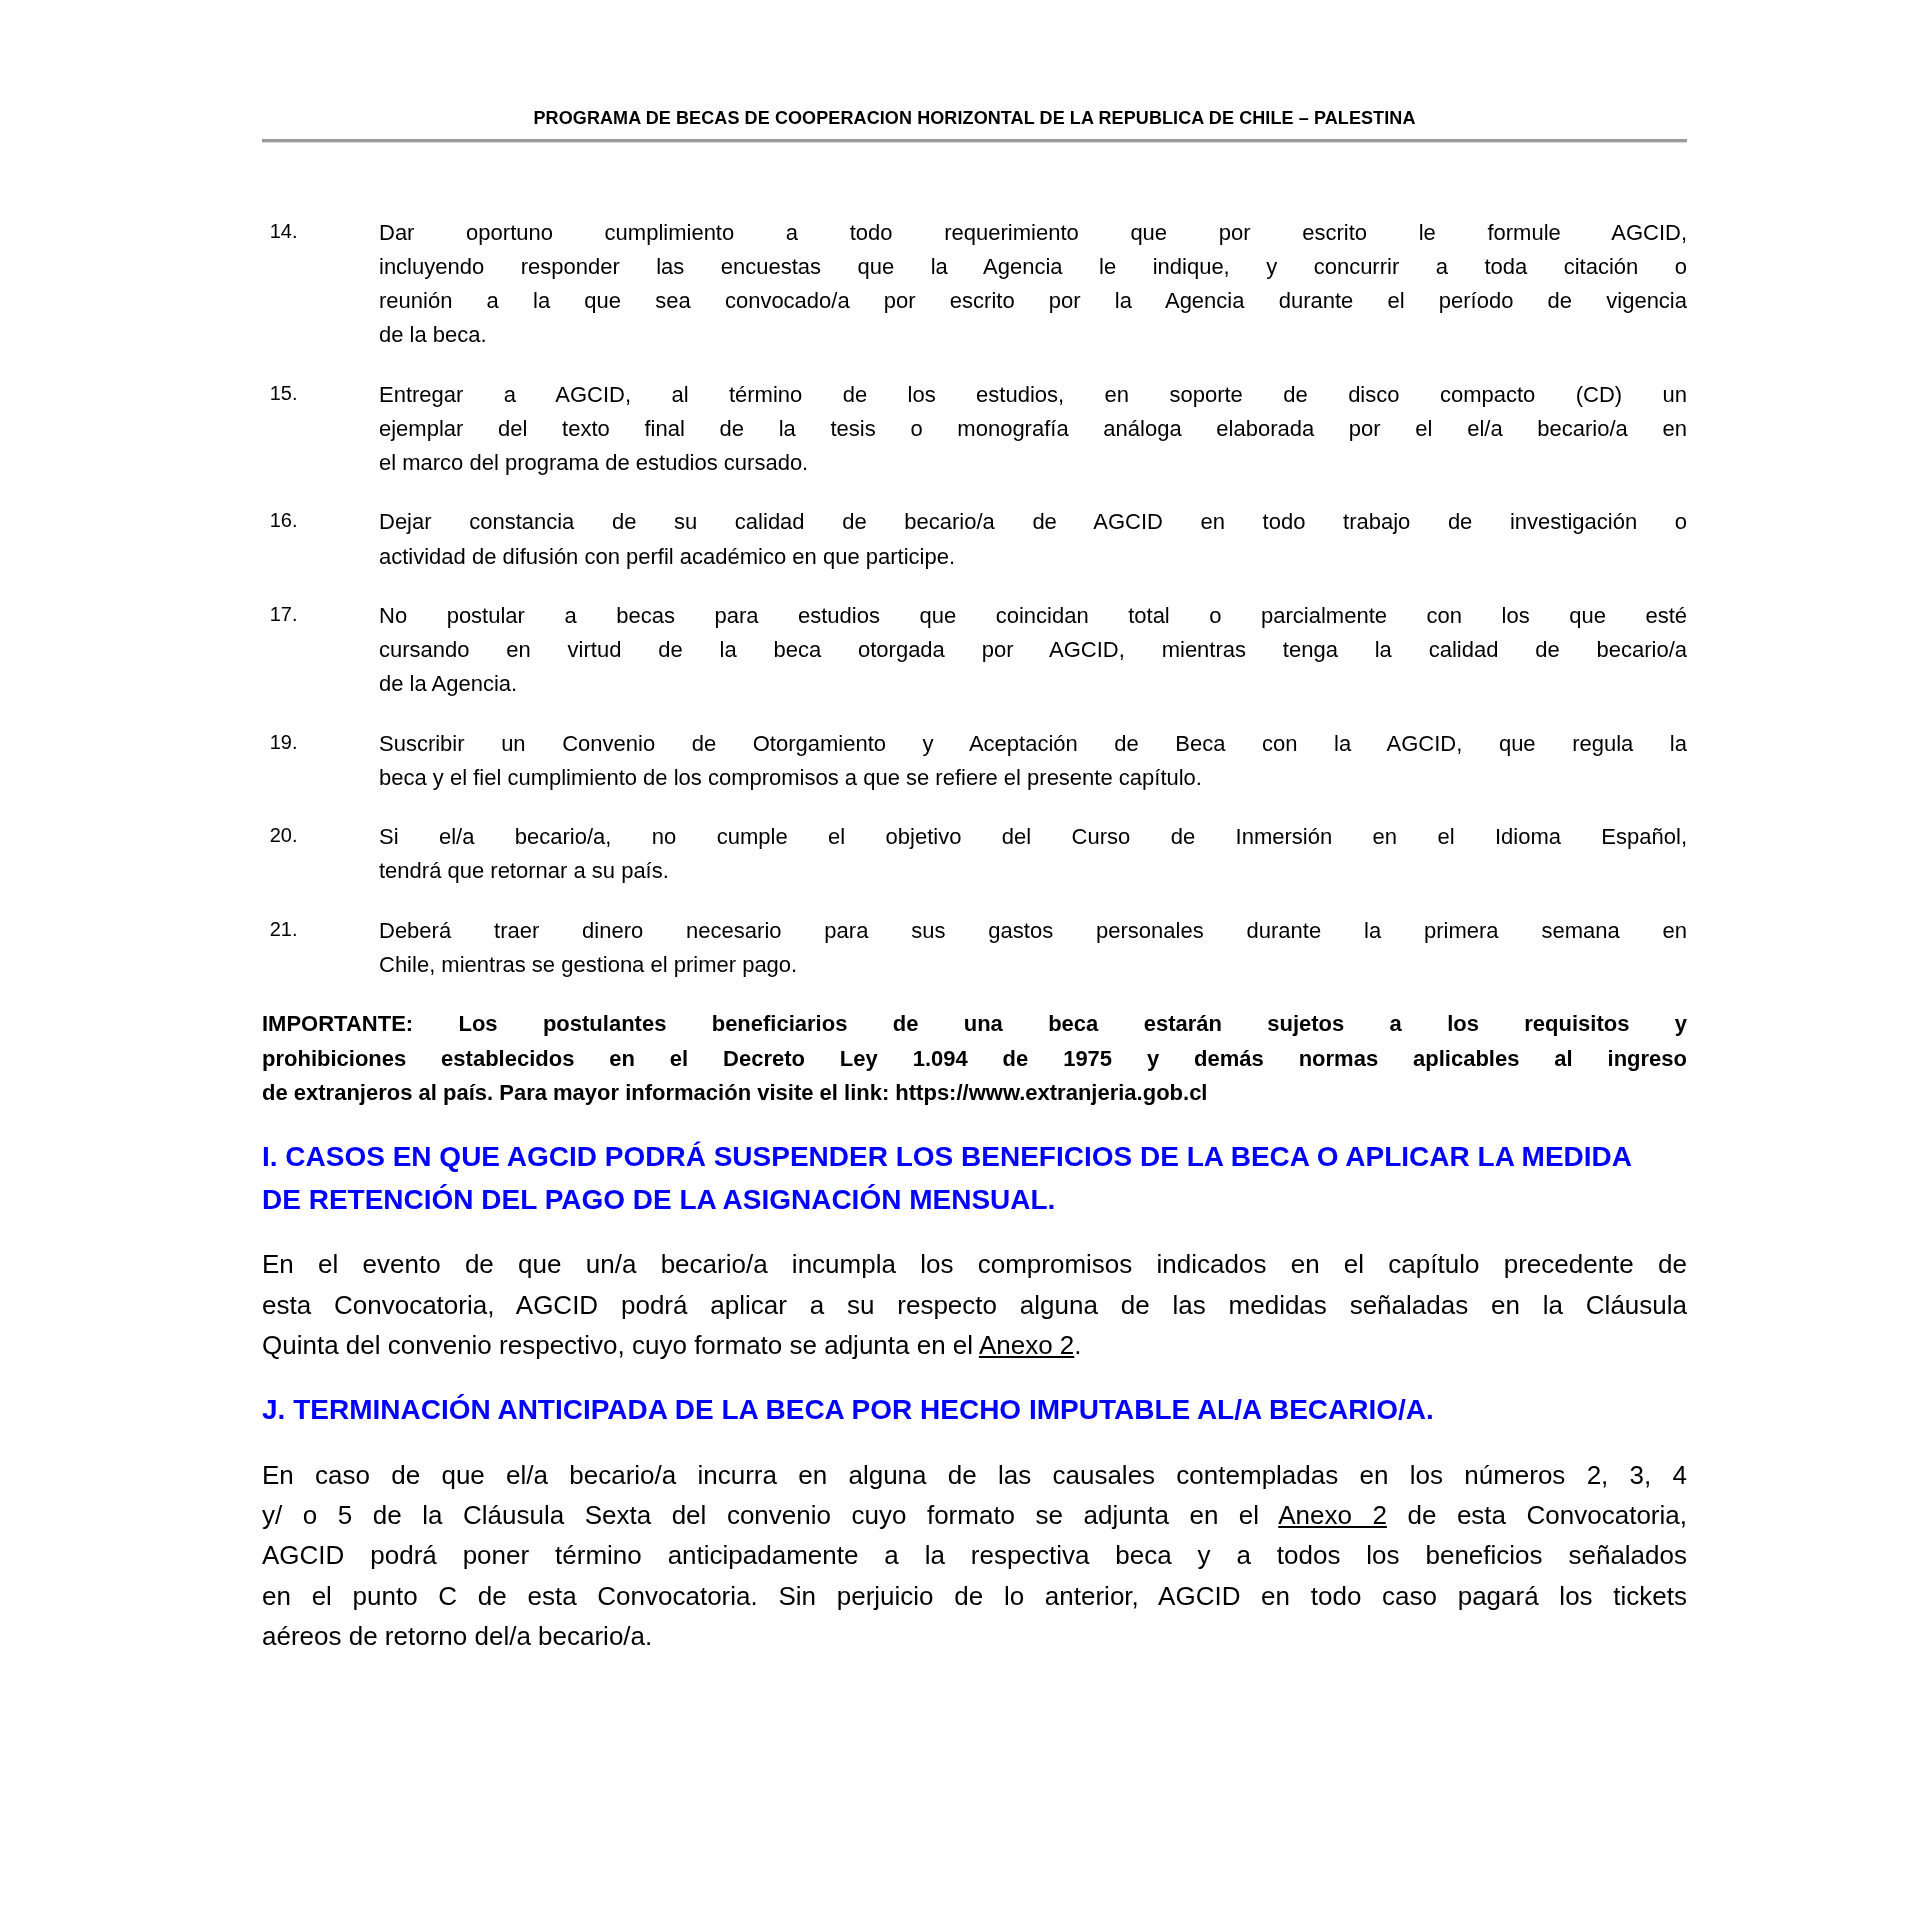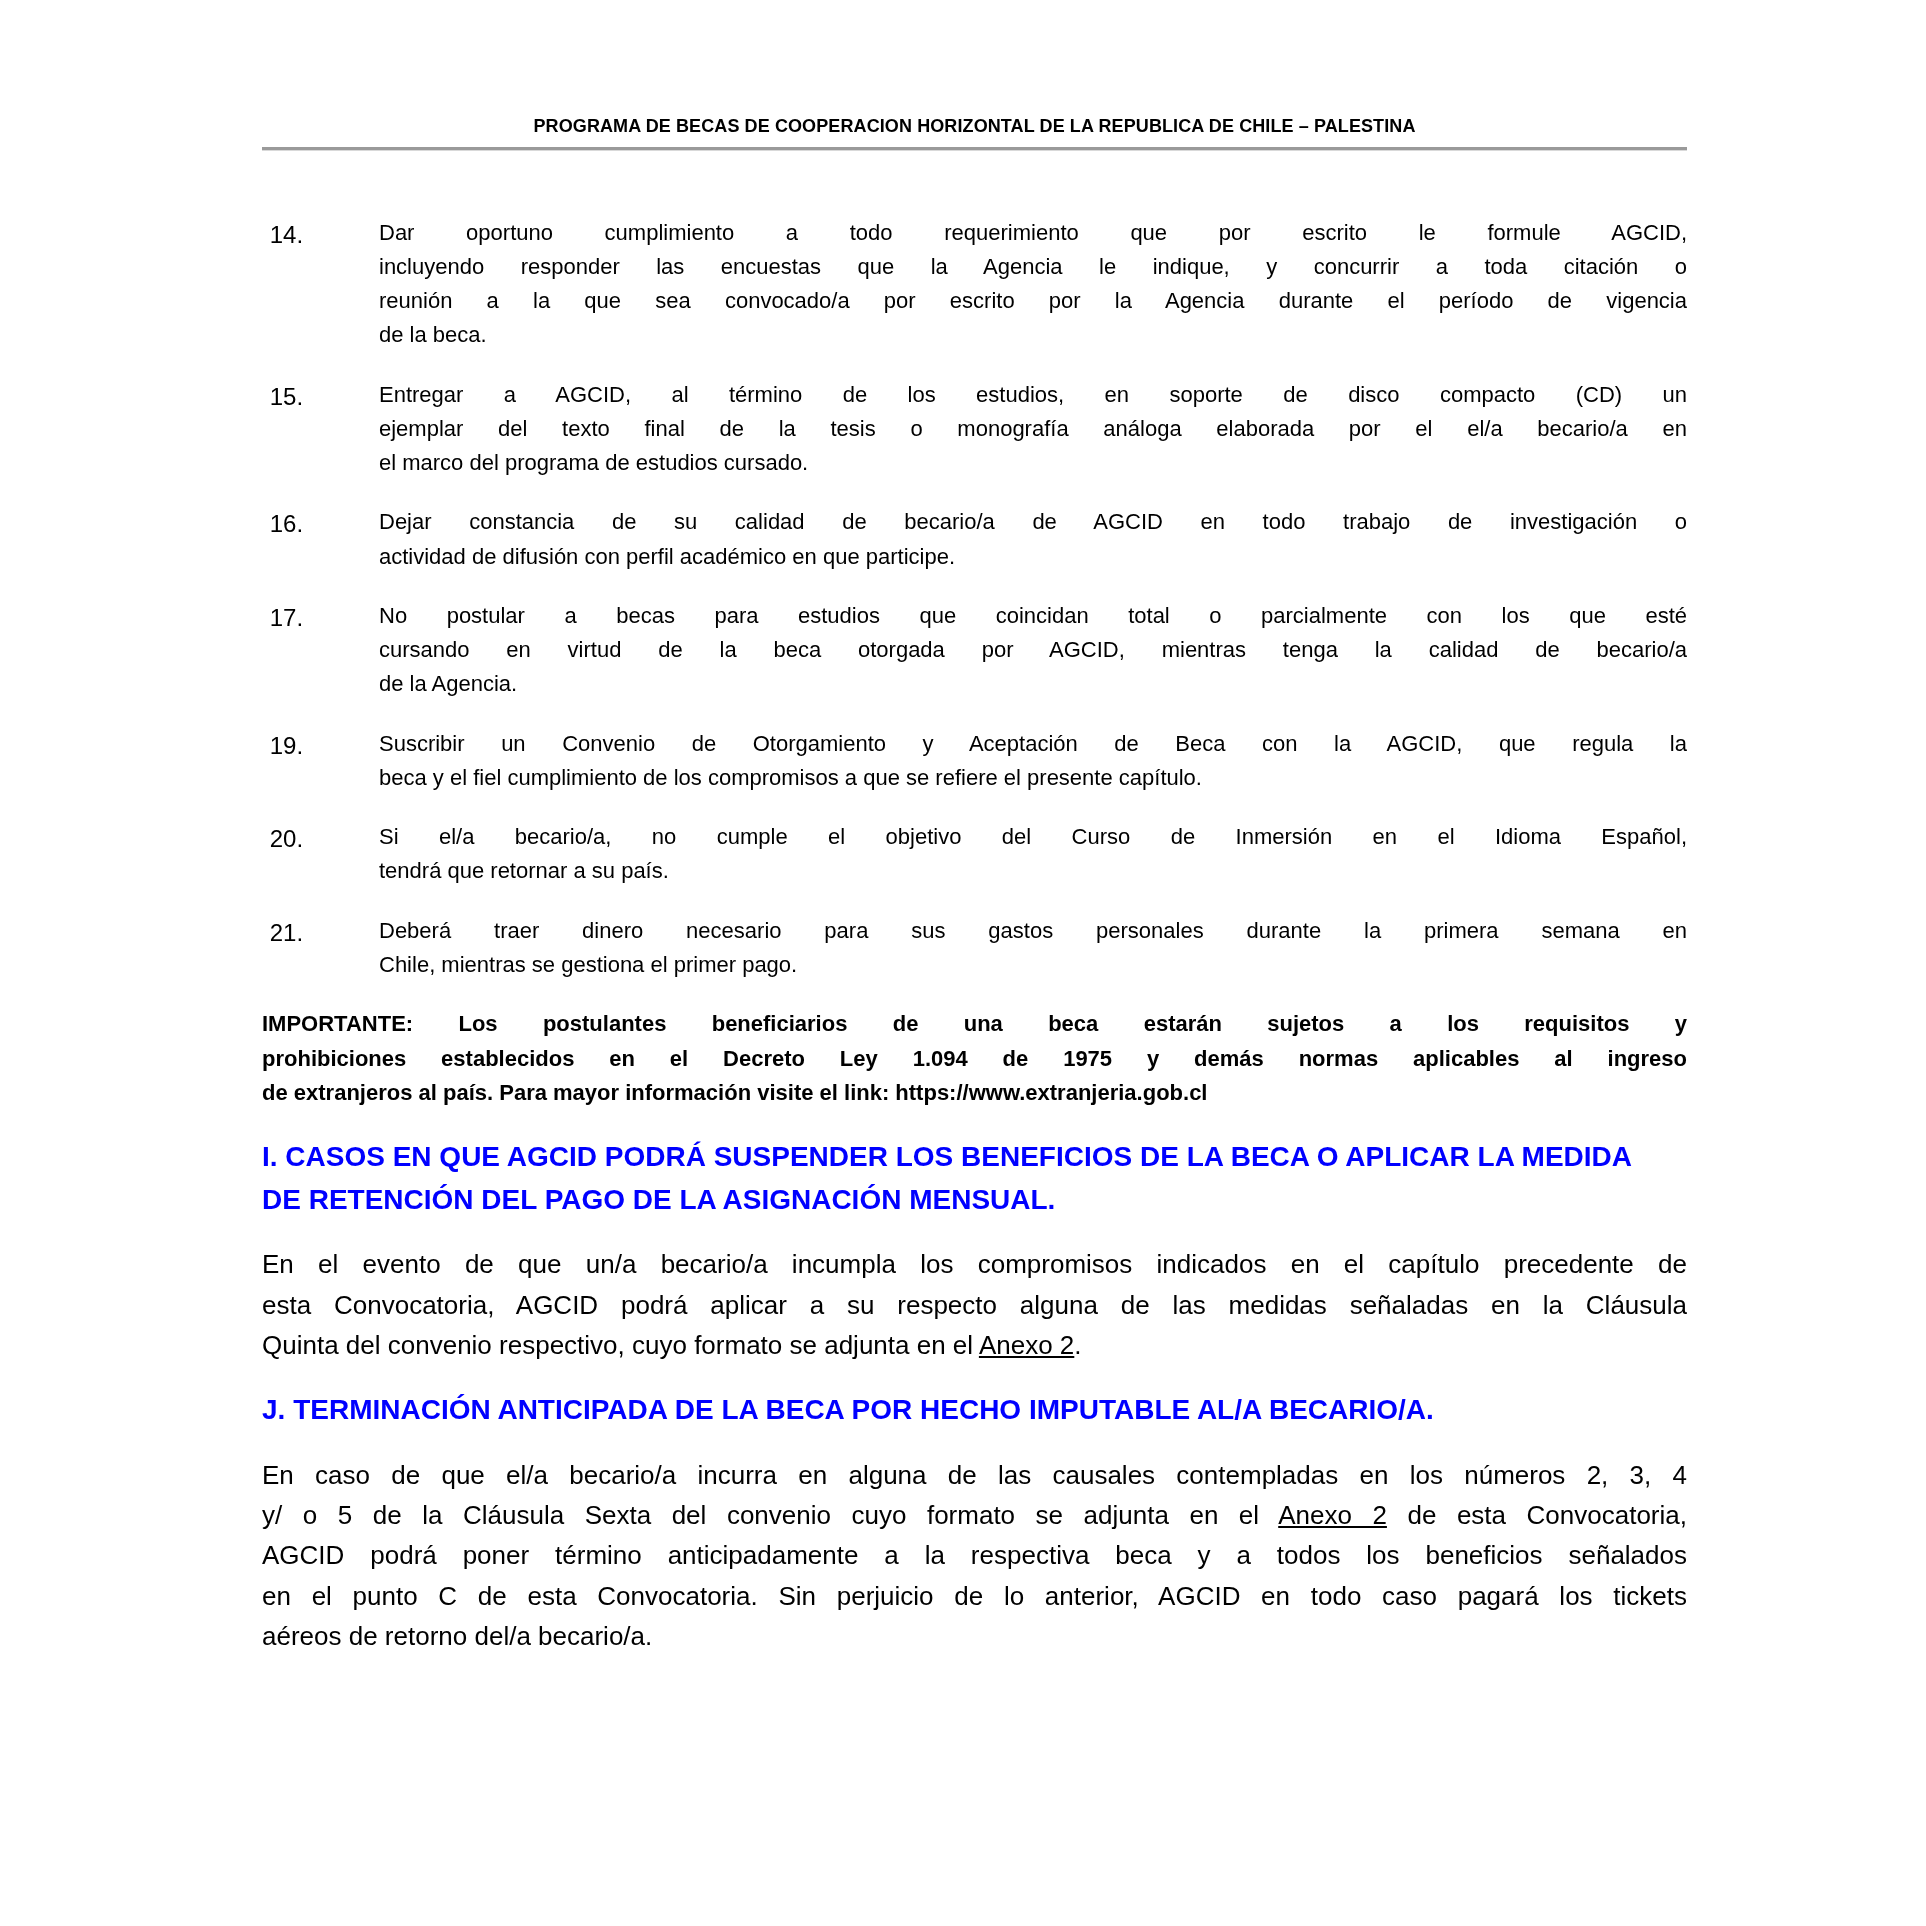--- a/index.html
+++ b/index.html
@@ -18,21 +18,21 @@
     background: #ffffff;
     box-sizing: border-box;
     padding: 0;
     overflow: hidden;
   }
 
   
   .header-block {
     position: absolute;
     left: 262px;
-    top: 116px;
+    top: 108px;
     width: 1425px;
   }
   .header-title {
     text-align: center;
     font-size: 18px;
     font-weight: bold;
     letter-spacing: 0.1px;
     line-height: 1.2;
     color: #000000;
   }
@@ -52,21 +52,21 @@
     width: 1425px;
   }
 
   
   .item {
     display: flex;
     margin-bottom: 25.4px;
   }
   .item-num {
     flex: 0 0 117px;
-    font-size: 24px;
+    font-size: 20px;
     line-height: 1.55;
     padding-left: 7.7px;
     box-sizing: border-box;
     white-space: nowrap;
   }
   .item-text {
     flex: 1 1 auto;
     font-size: 22px;
     line-height: 1.55;
     text-align: justify;

